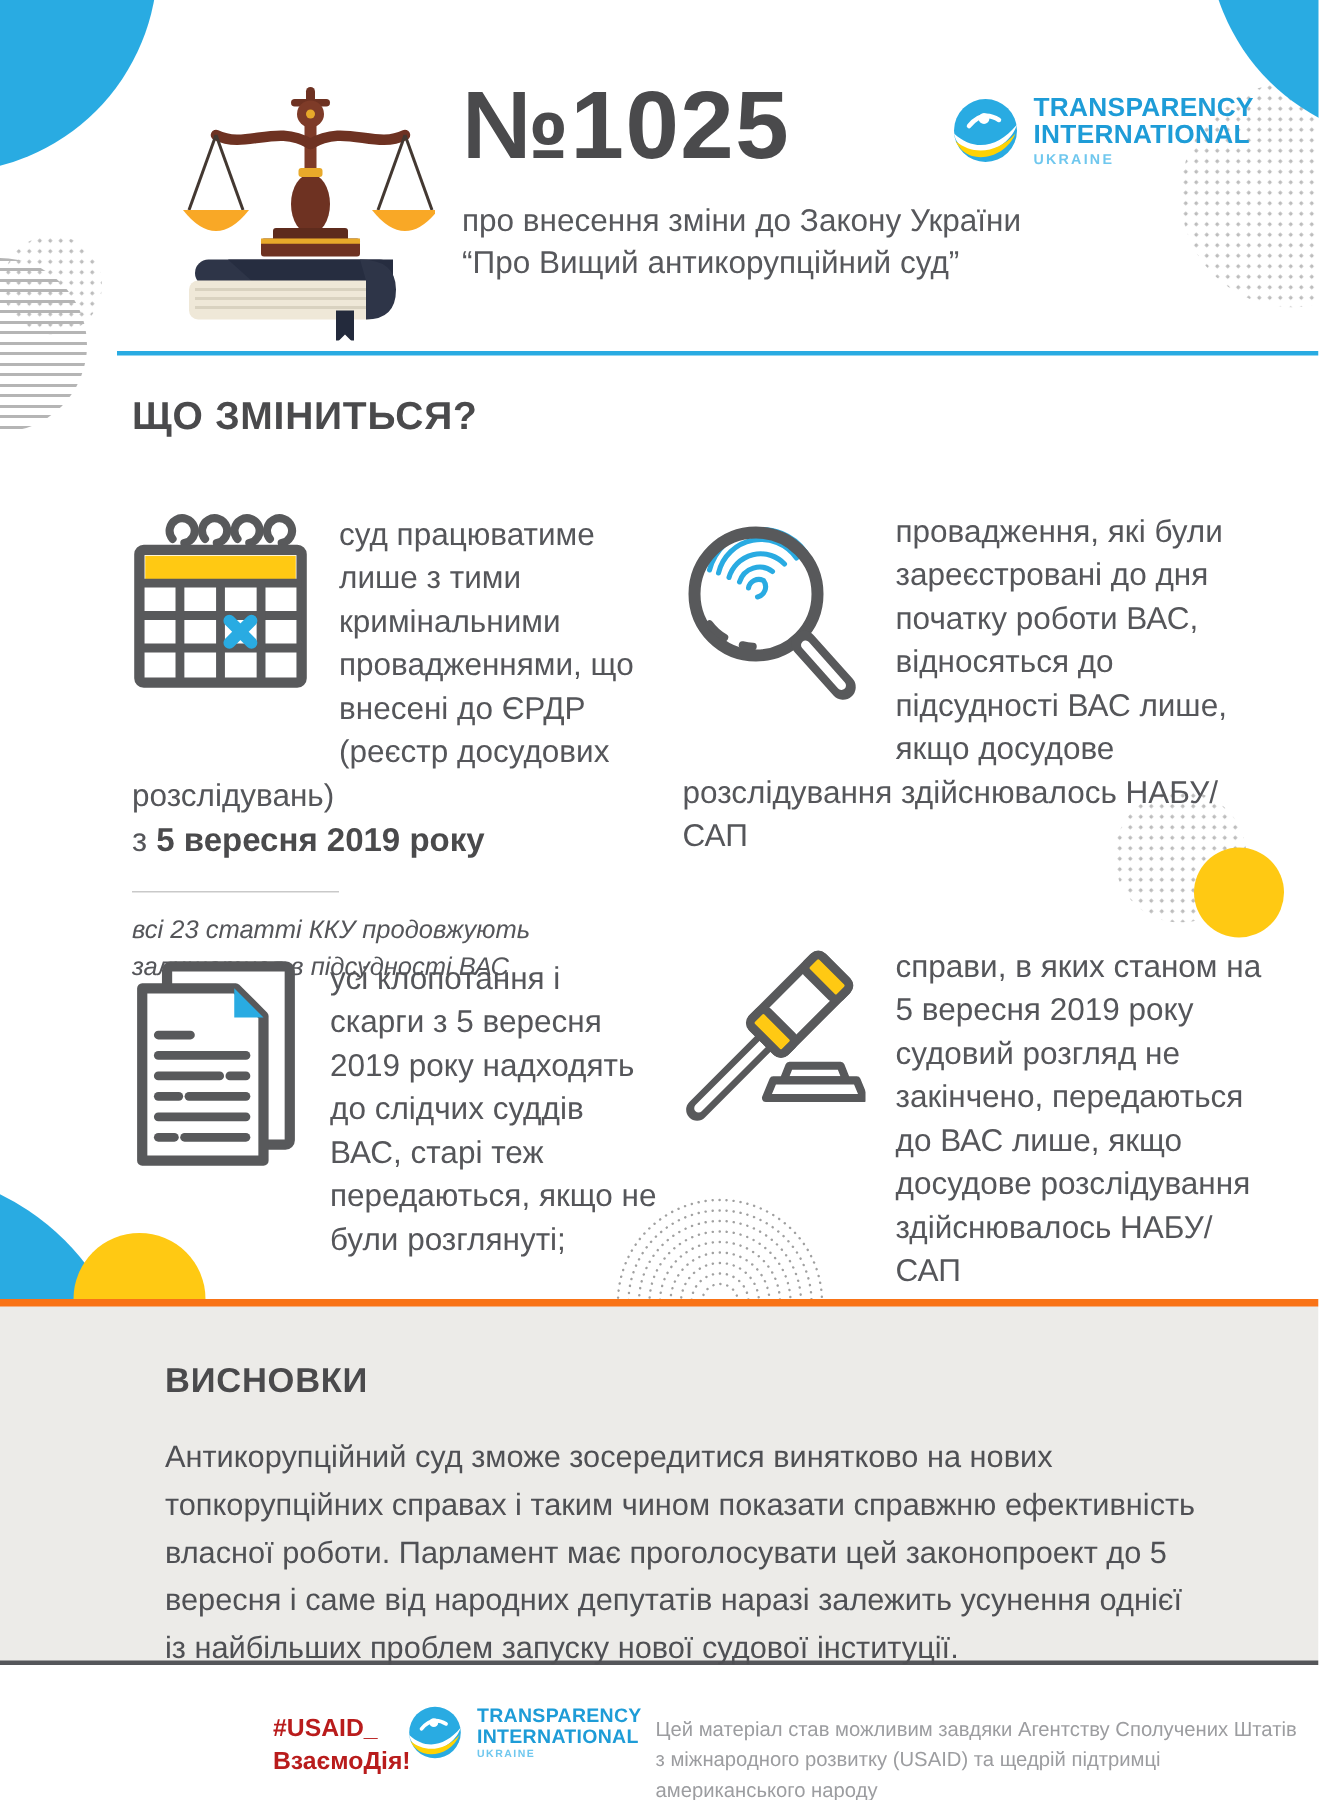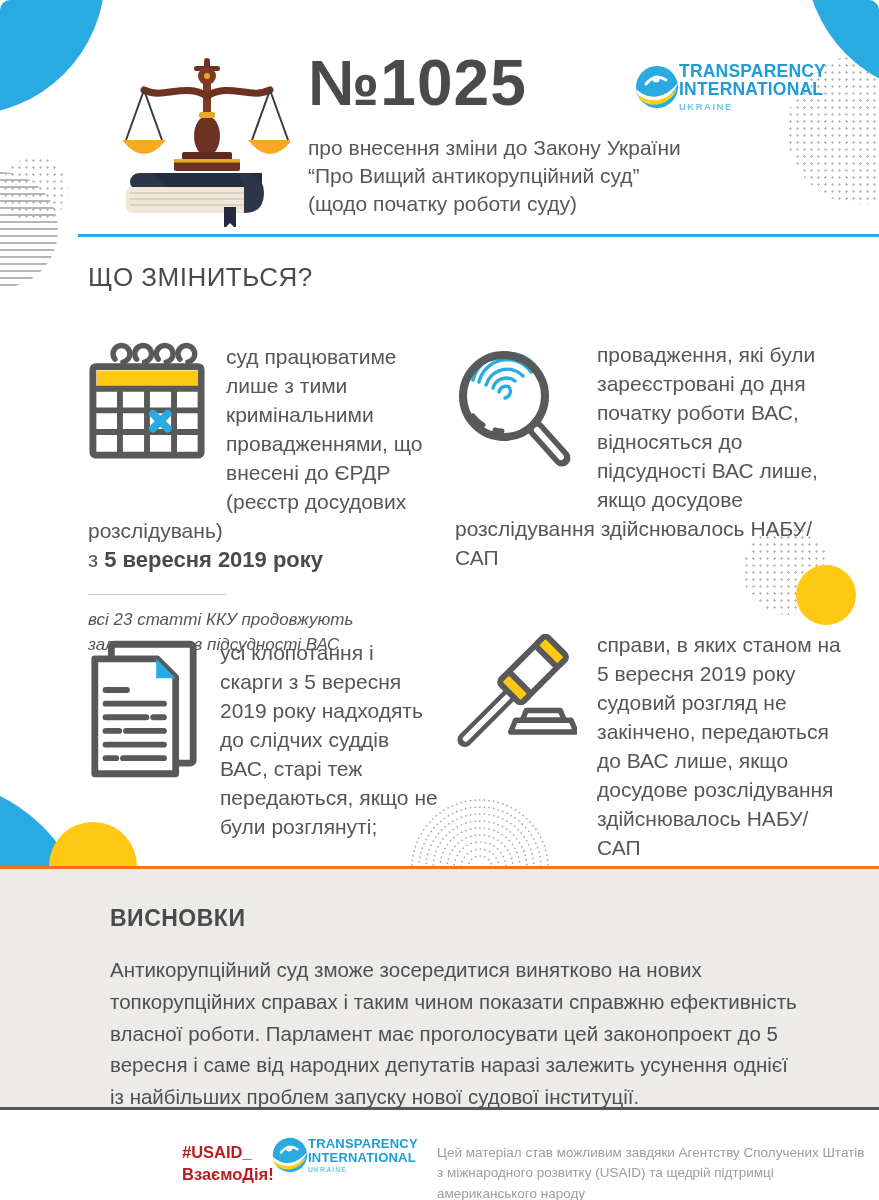--- a/index.html
+++ b/index.html
@@ -1,58 +1,58 @@
 <!DOCTYPE html>
 <html><head>
 <meta charset="utf-8">
 <style>
   * { margin:0; padding:0; box-sizing:border-box; }
   body { background:#ffffff; font-family:"Liberation Sans", sans-serif; }
   #page {
     position:relative; width:879px; height:1200px; margin:0 auto;
-    background:#ffffff; overflow:hidden;border-radius:10px;
+    background:#ffffff; overflow:hidden;
   }
   
   .circle { position:absolute; border-radius:50%; }
   .blue { background:#29ABE2; }
   .yellow { background:#FFC913; }
   .dots {
     position:absolute; border-radius:50%;
     background-image:radial-gradient(#bdbdbd 1.2px, transparent 1.4px);
     background-size:7px 7px;
   }
   .stripes {
     position:absolute; border-radius:50%;
     background-image:repeating-linear-gradient(to bottom,#b5b5b5 0 2px, transparent 2px 7px);
   }
   .deco { z-index:0; }
   
   .illus { position:absolute; left:112px; top:52px; z-index:1; }
   .title-block { position:absolute; left:308px; top:46px; z-index:1; }
   .law-number { font-size:64px; font-weight:800; color:#4A4A4C; letter-spacing:1px; }
   .subtitle { margin-top:14px; font-size:21px; color:#57585C; line-height:1.33; }
-  .ti-logo { display:flex; align-items:center; }
+  .ti-logo { display:flex; align-items:center; gap:10px; }
   .ti-top { position:absolute; left:635px; top:62px; z-index:1; }
   .ti-text .l1, .ti-text .l2 { font-size:17.5px; font-weight:bold; color:#1E9CD7; line-height:1.05; letter-spacing:0.2px; }
   .ti-text .l3 { font-size:9.5px; font-weight:bold; color:#6FC7EE; letter-spacing:1.5px; margin-top:2px; }
   .divider { position:absolute; left:78px; top:234px; width:801px; height:3px; background:#29ABE2; z-index:1; }
-  .sec-heading { position:absolute; left:88px; top:262px; font-size:26px; font-weight:400; color:#4A4A4C; letter-spacing:0.5px; z-index:1; }
+  .sec-heading { position:absolute; left:88px; top:262px; font-size:26px; font-weight:700; color:#4A4A4C; letter-spacing:0.5px; z-index:1; }
   
   .item { position:absolute; z-index:1; font-size:21px; color:#55565A; line-height:29px; }
   .item .txt { text-align:left; }
   .float-icon { float:left; margin-right:20px; }
   .flex-item { display:flex; gap:20px; }
   .date-line { font-size:22px; }
   .date-line b { font-weight:800; color:#4A4A4C; }
   .note-rule { border-top:1px solid #c9c9c9; width:138px; margin-top:20px; }
   .note { margin-top:13px; font-style:italic; font-size:17px; line-height:1.45; color:#55565A; }
   
   .gray-section {
     position:absolute; left:0; top:866px; width:879px; height:244px;
-    background:#ECEBE8; border-top:3px solid #f97316; border-bottom:3px solid #55565A;
+    background:#ECEBE8; border-top:5px solid #f97316; border-bottom:3px solid #55565A;
     padding:36px 80px 0 110px; z-index:2;
   }
   .gray-section h2 { font-size:23px; font-weight:800; color:#4A4A4C; letter-spacing:0.5px; }
   .gray-section p { margin-top:22px; font-size:20.5px; color:#4F5054; line-height:1.55; max-width:700px; }
   
   .footer { position:absolute; left:0; top:1113px; width:879px; height:87px; background:#fff; z-index:2; }
   .usaid { position:absolute; left:58px; top:22px; display:flex; align-items:center; gap:6px; }
   .usaid-word { font-size:27px; font-weight:800; letter-spacing:0.5px; line-height:1; }
   .usaid-word .us { color:#002F6C; } .usaid-word .aid { color:#BA0C2F; }
   .usaid-tag { font-size:5.6px; font-weight:bold; color:#002F6C; letter-spacing:0.9px; margin-top:3px; }
@@ -125,21 +125,20 @@
       <rect x="62" y="107" width="66" height="12" rx="2" fill="#6E3222"></rect>
       <rect x="62" y="107" width="66" height="3.5" fill="#E8A92A"></rect>
     </g>
   </svg>
 
   <div class="title-block">
     <div class="law-number">№1025</div>
     <div class="subtitle">
       <div>про внесення зміни до Закону України</div>
       <div>“Про Вищий антикорупційний суд”</div>
-      <div>(щодо початку роботи суду)</div>
     </div>
   </div>
 
   <div class="ti-logo ti-top">
     <svg width="44" height="44" viewBox="-22 -22 44 44">
       <circle cx="0" cy="0" r="21" fill="#29ABE2"></circle>
       <path d="M-21,2 C-8,14 8,12 21,-4 C18,6 6,17 -10,14 C-16,12 -20,8 -21,2 Z" fill="#ffffff"></path>
       <path d="M-20,7 C-8,17 8,15 20,2 C15,14 2,20 -9,17 C-15,15 -18,11 -20,7 Z" fill="#FFD204"></path>
       <circle cx="-1" cy="-8" r="3.6" fill="#ffffff"></circle>
       <path d="M-11,-3 Q-2,-14 9,-7" fill="none" stroke="#ffffff" stroke-width="3" stroke-linecap="round"></path>

